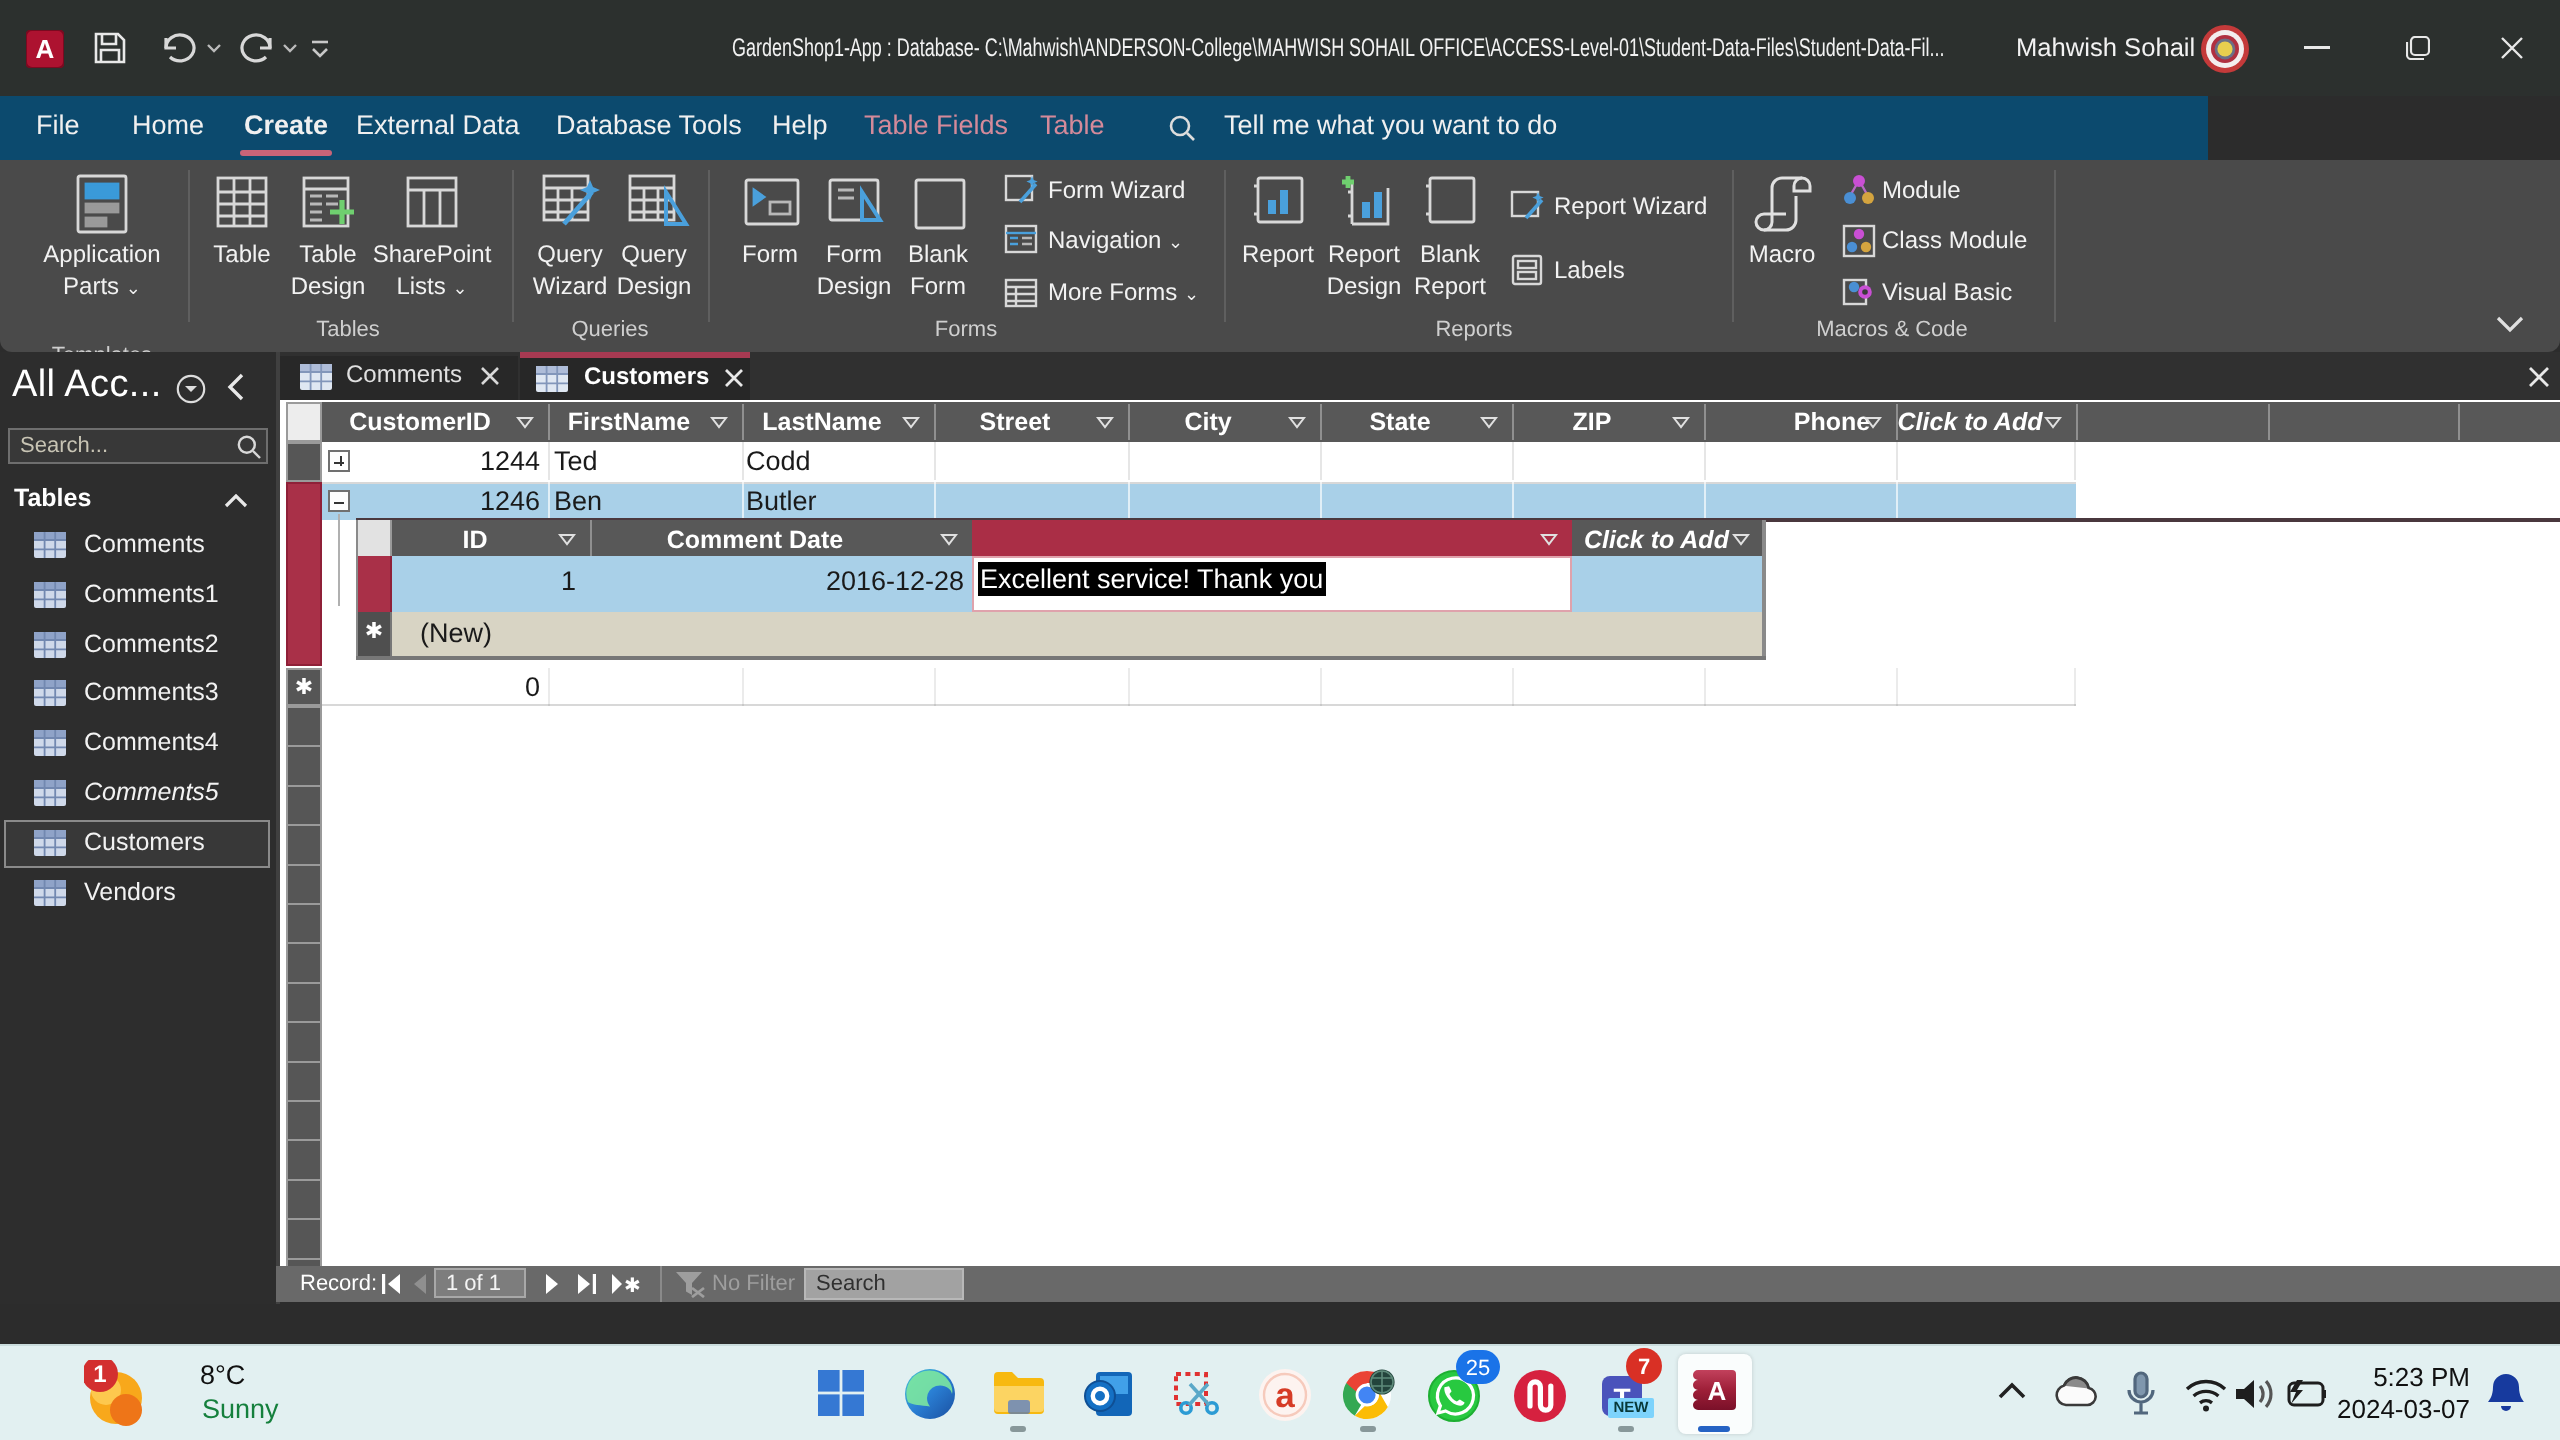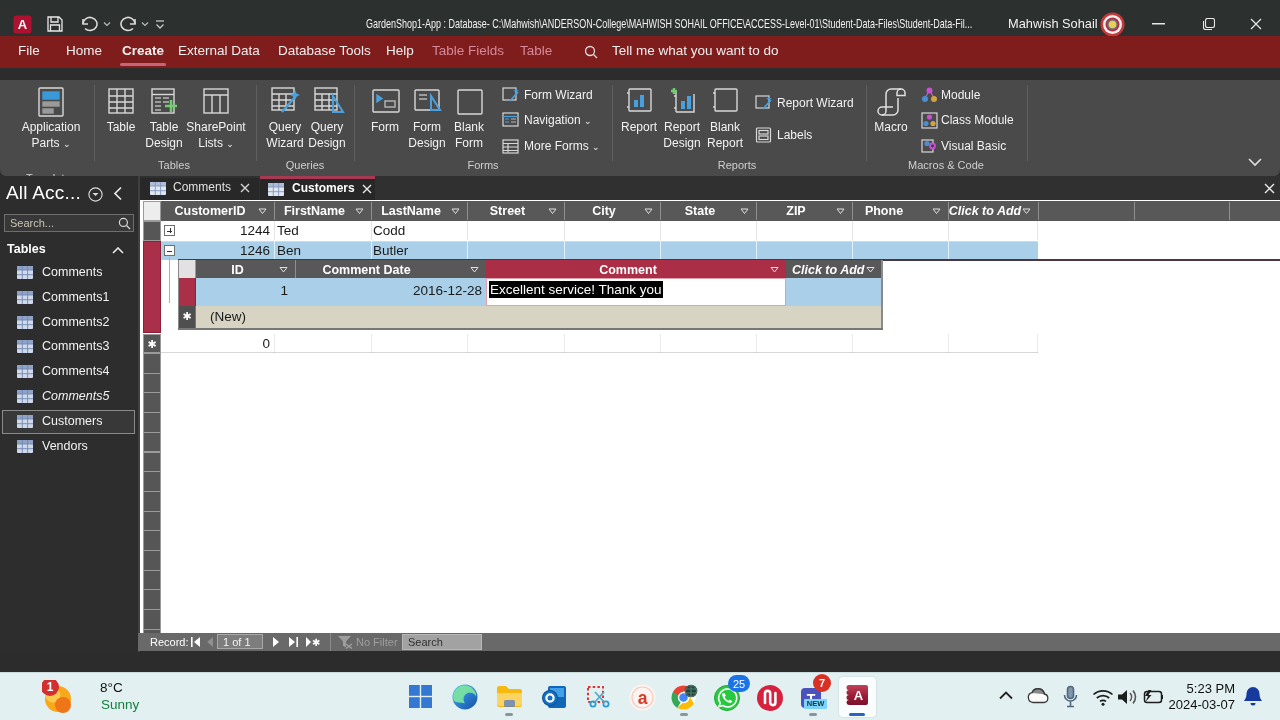--- a/index.html
+++ b/index.html
@@ -1,21 +1,21 @@
 <!DOCTYPE html>
 <html><head>
 <meta charset="utf-8">
 <style>
 *{margin:0;padding:0;box-sizing:border-box;font-family:"Liberation Sans",sans-serif;}
 html,body{width:1280px;height:720px;overflow:hidden;background:#2c2c2c;}
 .abs{position:absolute;}
 #stage{position:relative;width:1280px;height:720px;}
 
 #titlebar{left:0;top:0;width:1280px;height:48px;background:#2c302e;}
-#menubar{left:0;top:36px;width:1280px;height:32px;background:#7f1d1d;color:#eee;}
+#menubar{left:0;top:48px;width:1104px;height:32px;background:#0c4a6e;color:#eee;}
 .menu{position:absolute;top:0;height:32px;line-height:30px;font-size:13.5px;color:#f0f0f0;}
 #ribbon{left:0;top:80px;width:1280px;height:96px;background:#4a4a4a;border-radius:0 0 6px 6px;color:#f0f0f0;}
 .gdiv{position:absolute;top:5px;width:1px;height:76px;background:#5f5f5f;}
 .glabel{position:absolute;top:79px;font-size:11px;color:#cfcfcf;text-align:center;}
 .blabel{position:absolute;font-size:12px;color:#f2f2f2;text-align:center;line-height:15.5px;}
 .slabel{position:absolute;font-size:12px;color:#f2f2f2;white-space:nowrap;}
 
 #navpane{left:0;top:176px;width:138px;height:476px;background:#2d2d2d;color:#f0f0f0;}
 #navsep{left:138px;top:176px;width:2px;height:476px;background:#404040;}
 
@@ -411,21 +411,21 @@
         <path d="M1 8 h7 l-3.5 4.5 z"></path>
       </svg>
   <div class="hcell abs" style="left:520px;width:80px;">State</div>
       <svg class="harr abs" style="left:600px;" width="9" height="20" viewBox="0 0 9 20" fill="none" stroke="#e0e0e0">
         <path d="M1 8 h7 l-3.5 4.5 z"></path>
       </svg>
   <div class="hcell abs" style="left:616px;width:80px;">ZIP</div>
       <svg class="harr abs" style="left:696px;" width="9" height="20" viewBox="0 0 9 20" fill="none" stroke="#e0e0e0">
         <path d="M1 8 h7 l-3.5 4.5 z"></path>
       </svg>
-  <div class="hcell abs" style="left:704px;width:80px;">Phone</div>
+  <div class="hcell abs" style="left:736px;width:80px;">Phone</div>
       <svg class="harr abs" style="left:792px;" width="9" height="20" viewBox="0 0 9 20" fill="none" stroke="#e0e0e0">
         <path d="M1 8 h7 l-3.5 4.5 z"></path>
       </svg>
   <div class="hcell abs" style="left:808px;width:74px;font-style:italic;">Click to Add</div>
       <svg class="harr abs" style="left:882px;" width="9" height="20" viewBox="0 0 9 20" fill="none" stroke="#e0e0e0">
         <path d="M1 8 h7 l-3.5 4.5 z"></path>
       </svg>
 
   <div class="abs" style="left:3px;top:21px;width:18px;height:20px;background:#565656;border:1px solid #9a9a9a;"></div>
   <div class="abs" style="left:3px;top:41px;width:18px;height:92px;background:#a93048;border:1px solid #8f2038;"></div>
@@ -471,25 +471,24 @@
   <div class="abs" style="left:38px;top:128px;width:705px;height:2px;background:#777;"></div>
   <div class="abs" style="left:39px;top:60px;width:17px;height:18px;background:#e2e2e2;border-right:1px solid #9a9a9a;"></div>
   <div class="abs" style="left:56px;top:60px;width:99px;height:18px;background:#585858;"></div>
   <div class="abs" style="left:155px;top:60px;width:191px;height:18px;background:#585858;border-left:1px solid #8f8f8f;"></div>
   <div class="abs" style="left:346px;top:60px;width:300px;height:18px;background:#aa2e46;"></div>
   <div class="abs" style="left:646px;top:60px;width:95px;height:18px;background:#585858;"></div>
   <div class="shcell abs" style="left:56px;top:62px;width:83px;">ID</div>
   <svg class="abs" style="left:139px;top:66px" width="9" height="8" viewBox="0 0 9 8" fill="none" stroke="#e0e0e0">
         <path d="M1 1.5 h7 l-3.5 4.5 z"></path>
       </svg>
-  <div class="shcell abs" style="left:139px;top:62px;width:175px;">Comment Date</div>
+  <div class="shcell abs" style="left:150px;top:62px;width:175px;">Comment Date</div>
   <svg class="abs" style="left:330px;top:66px" width="9" height="8" viewBox="0 0 9 8" fill="none" stroke="#e0e0e0">
         <path d="M1 1.5 h7 l-3.5 4.5 z"></path>
       </svg>
-  <div class="shcell abs" style="left:346px;top:62px;width:284px;">Comment</div>
   <svg class="abs" style="left:630px;top:66px" width="9" height="8" viewBox="0 0 9 8" fill="none" stroke="#e0e0e0">
         <path d="M1 1.5 h7 l-3.5 4.5 z"></path>
       </svg>
   <div class="shcell abs" style="left:652px;top:62px;width:72px;text-align:left;font-style:italic;">Click to Add</div>
   <svg class="abs" style="left:726px;top:66px" width="9" height="8" viewBox="0 0 9 8" fill="none" stroke="#e0e0e0">
         <path d="M1 1.5 h7 l-3.5 4.5 z"></path>
       </svg>
 
   <div class="abs" style="left:39px;top:78px;width:17px;height:28px;background:#a93048;border-right:1px solid #8f2038;"></div>
   <div class="abs" style="left:56px;top:78px;width:290px;height:28px;background:#a9d0e8;"></div>

